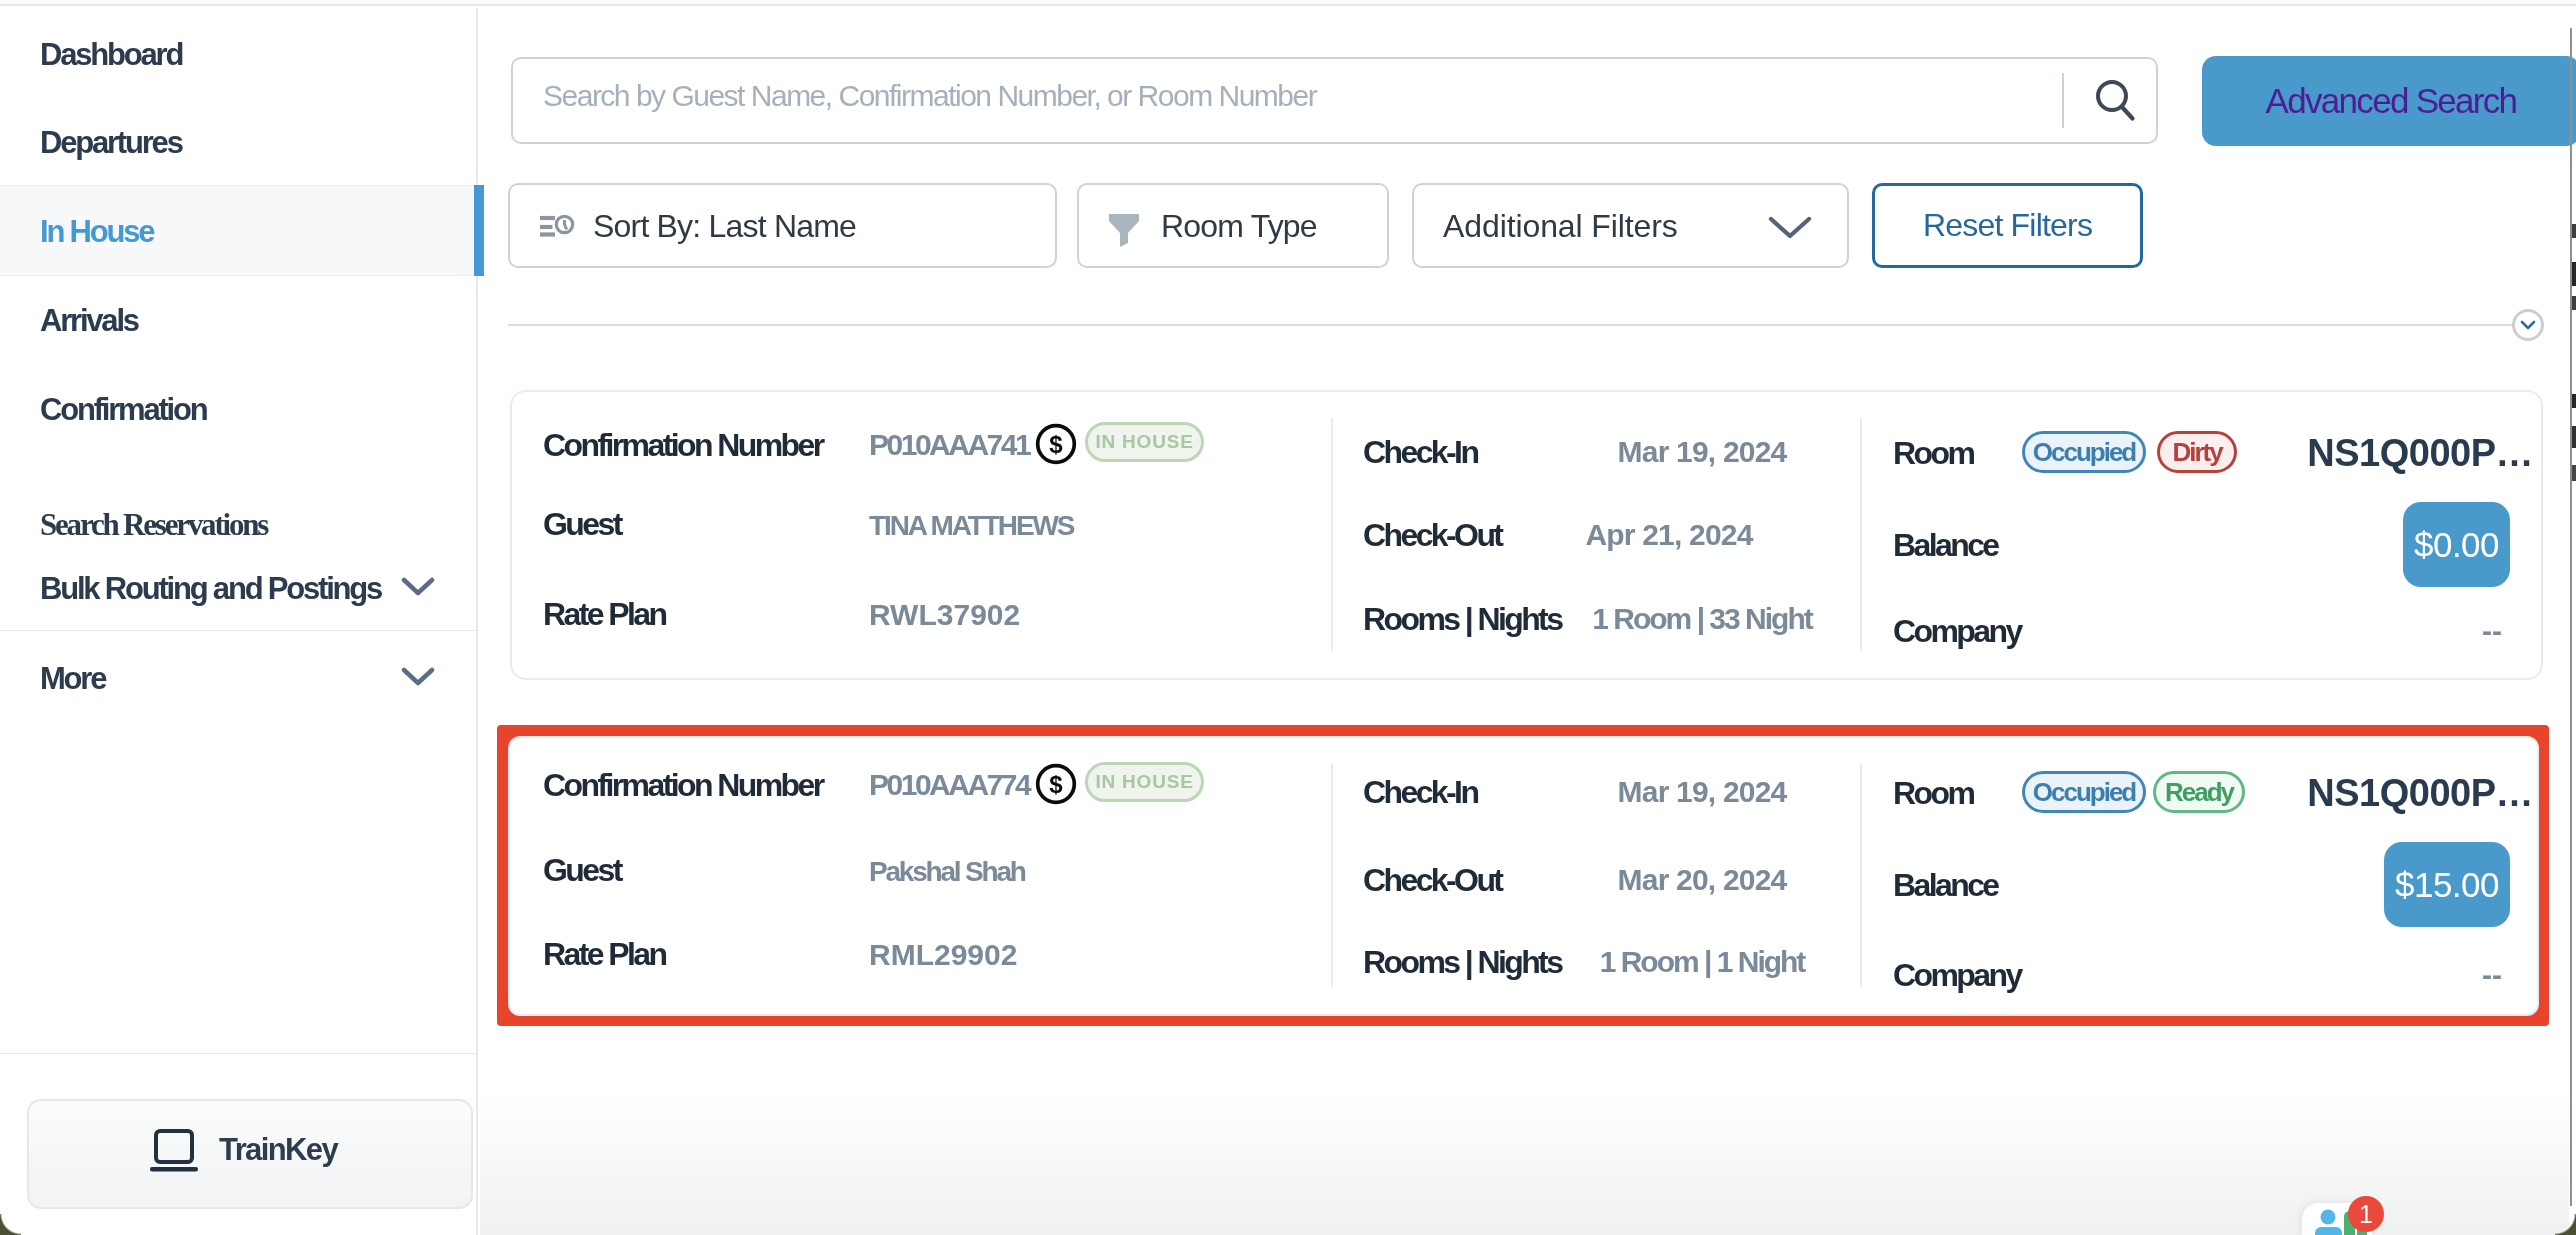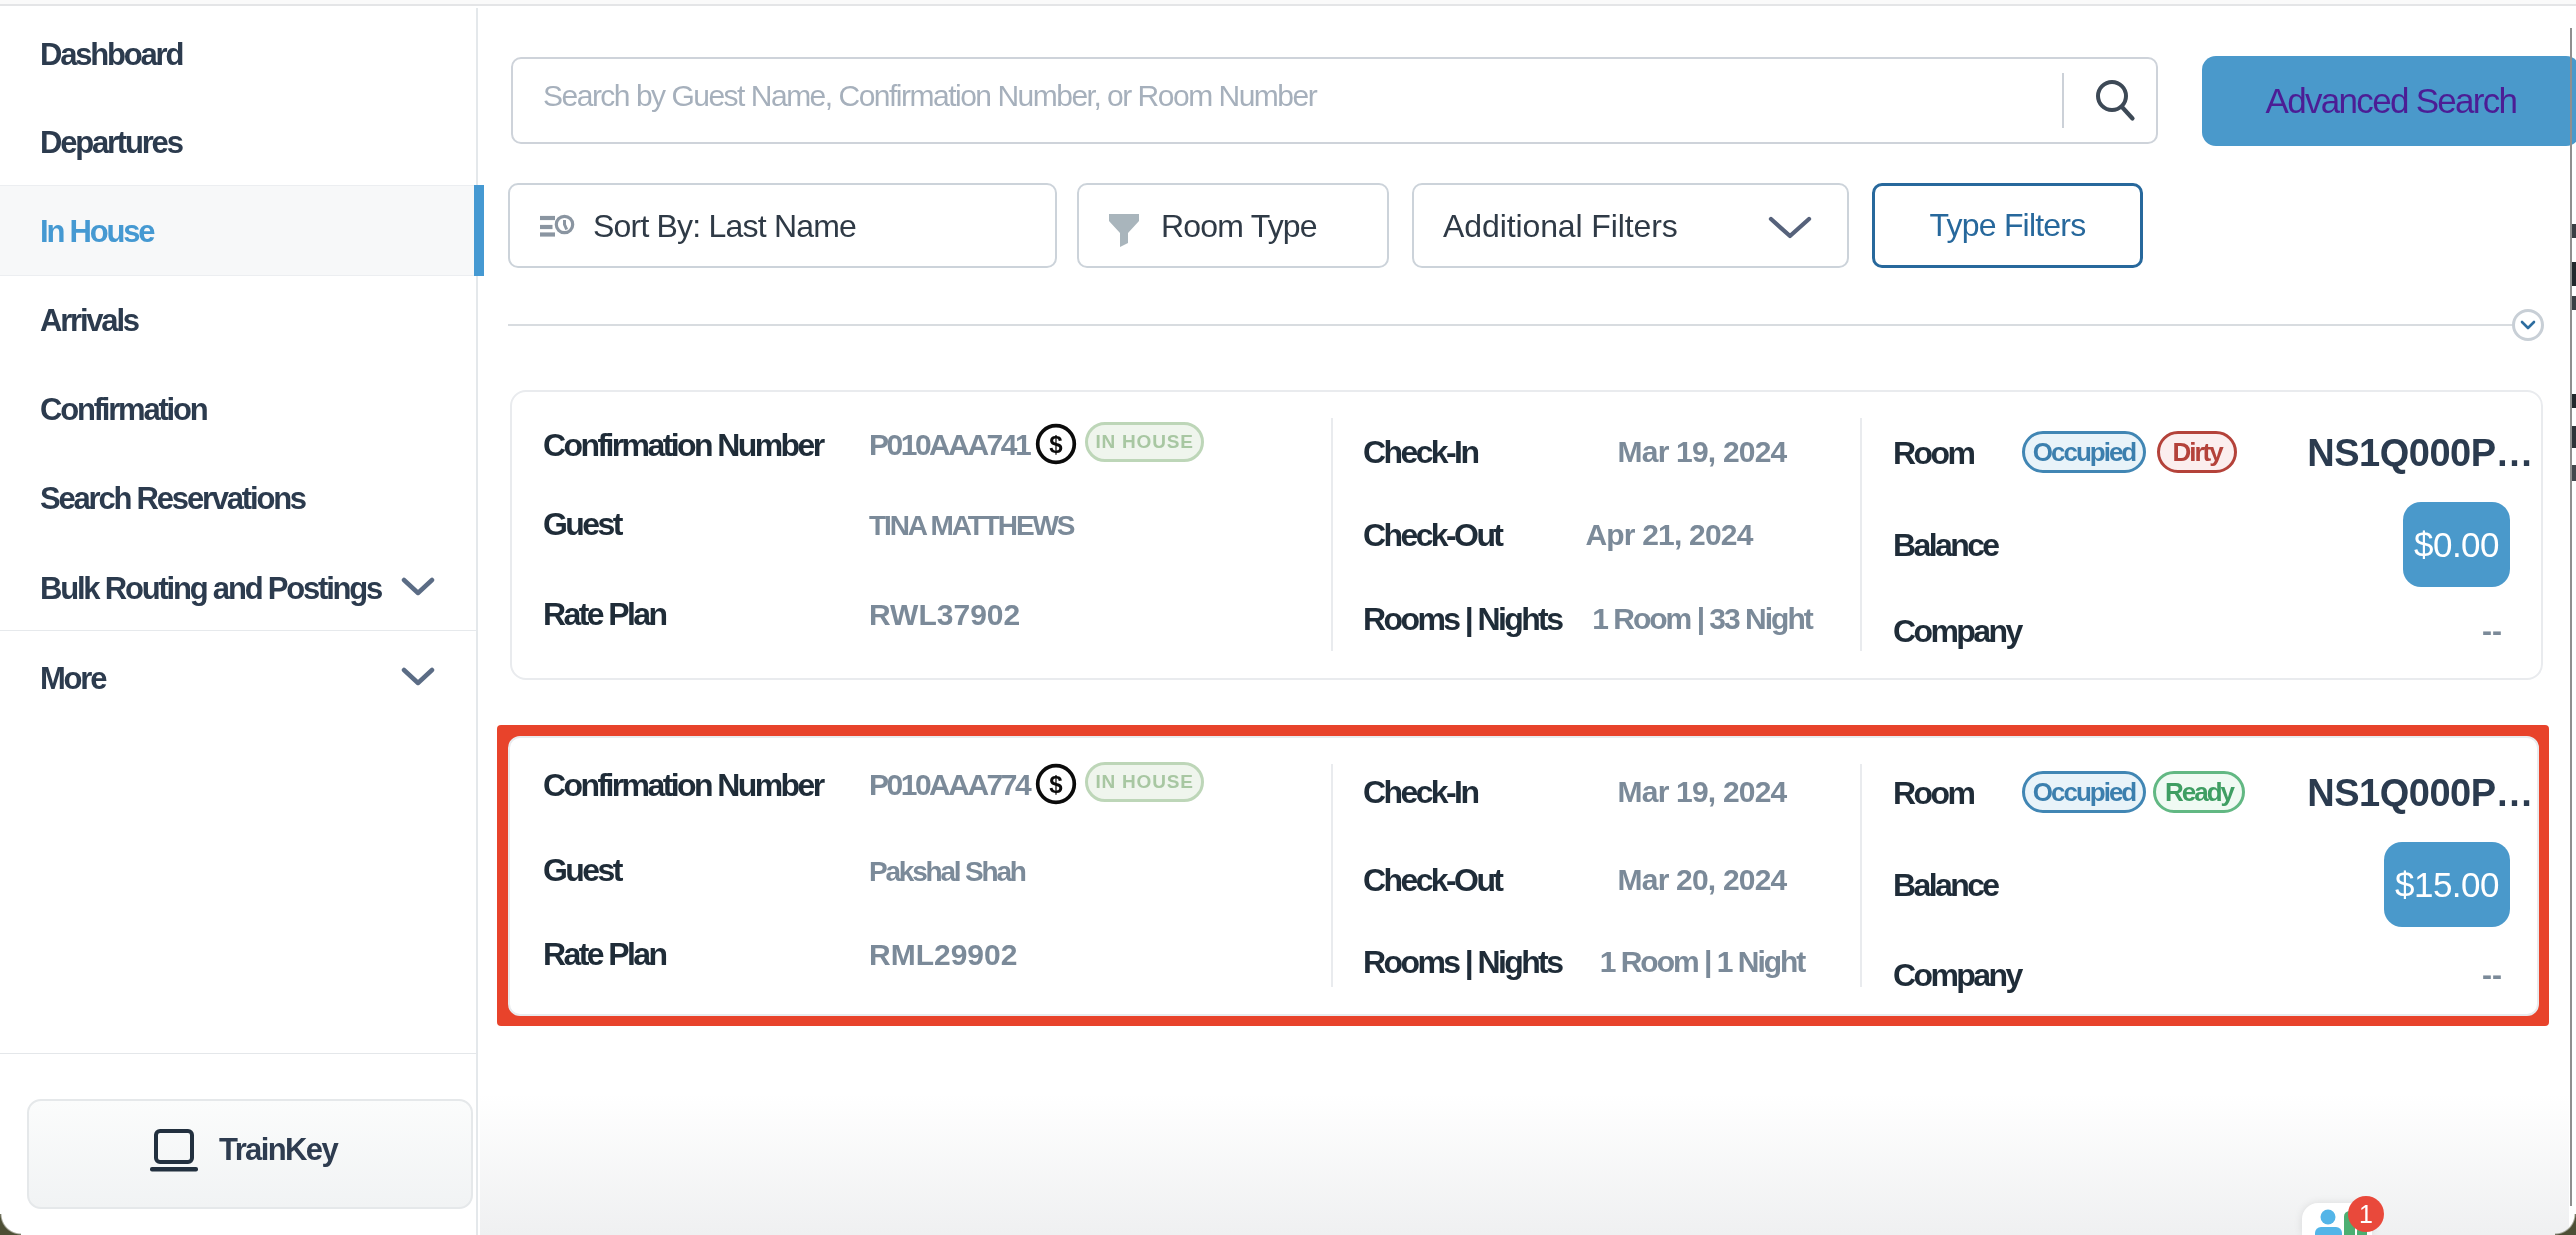--- a/index.html
+++ b/index.html
@@ -32,21 +32,21 @@
 <div class="abs" style="left:0;top:0;width:2576px;height:6px;background:#fafafa;border-bottom:2px solid #e4e5e7;"></div>
 
 <div class="abs" style="left:0;top:8px;width:478px;height:1227px;background:#fff;border-right:2px solid #e4e8eb;">
   <div class="abs" style="left:0;top:177px;width:476px;height:91px;background:#f7f8f9;border-top:1px solid #eceef1;border-bottom:1px solid #eceef1;"></div>
   <div class="abs" style="left:474px;top:177px;width:10px;height:91px;background:#4599d2;z-index:5;"></div>
   <div class="menu" style="left:40px;top:29px;">Dashboard</div>
   <div class="menu" style="left:40px;top:117px;">Departures</div>
   <div class="menu" style="left:40px;top:206px;color:#4599d2;">In House</div>
   <div class="menu" style="left:40px;top:295px;">Arrivals</div>
   <div class="menu" style="left:40px;top:384px;">Confirmation</div>
-  <div class="menu" style="left:40px;top:473px;">Search Reservations</div>
+  <div class="menu" style="left:40px;top:499px;font-family:Liberation Serif, serif;">Search Reservations</div>
   <div class="menu" style="left:40px;top:563px;">Bulk Routing and Postings</div>
   <svg class="abs" style="left:401px;top:568px;" width="34" height="22" viewBox="0 0 34 22">
         <path d="M3 4 L17 17 L31 4" fill="none" stroke="#5b6c85" stroke-width="4.5" stroke-linecap="round" stroke-linejoin="round"></path>
       </svg>
   <div class="abs" style="left:0;top:622px;width:476px;height:1px;background:#e6e9ec;"></div>
   <div class="menu" style="left:40px;top:653px;">More</div>
   <svg class="abs" style="left:401px;top:658px;" width="34" height="22" viewBox="0 0 34 22">
         <path d="M3 4 L17 17 L31 4" fill="none" stroke="#5b6c85" stroke-width="4.5" stroke-linecap="round" stroke-linejoin="round"></path>
       </svg>
   <div class="abs" style="left:0;top:1045px;width:478px;height:1px;background:#e4e7ea;"></div>
@@ -84,21 +84,21 @@
   <path d="M1 1 H31 V8 L20 20 V30 L12 34 V20 L1 8 Z" fill="#a9b5bc"></path>
 </svg>
 <div class="ftext" style="left:1161px;">Room Type</div>
 
 <div class="fbox" style="left:1412px;width:437px;"></div>
 <div class="ftext" style="left:1443px;letter-spacing:-0.1px;">Additional Filters</div>
 <svg class="abs" style="left:1766px;top:215px;" width="48" height="26" viewBox="0 0 48 26">
       <path d="M5 4 L24 21 L43 4" fill="none" stroke="#56627b" stroke-width="4.3" stroke-linecap="round" stroke-linejoin="round"></path>
     </svg>
 
-<div class="abs" style="left:1872px;top:183px;width:271px;height:85px;border:3px solid #27689c;border-radius:10px;color:#27689c;font-size:32px;letter-spacing:-0.8px;display:flex;align-items:center;justify-content:center;">Type Filters</div>
+<div class="abs" style="left:1872px;top:183px;width:271px;height:85px;border:3px solid #27689c;border-radius:10px;color:#27689c;font-size:32px;letter-spacing:-0.8px;display:flex;align-items:center;justify-content:center;">Reset Filters</div>
 
 <div class="abs" style="left:508px;top:324px;width:2005px;height:2px;background:#d8dce0;"></div>
 <div class="abs" style="left:2512px;top:309px;width:32px;height:32px;border:3px solid #c8cfd6;border-radius:50%;background:#fff;"></div>
 <svg class="abs" style="left:2520px;top:320px;" width="16" height="11" viewBox="0 0 16 11">
       <path d="M2 2 L8 8 L14 2" fill="none" stroke="#2d6d9f" stroke-width="2.6" stroke-linecap="round" stroke-linejoin="round"></path>
     </svg>
 <div class="card" style="left:510px;top:390px;width:2033px;height:290px;"></div>
 <div class="abs" style="left:1331px;top:418px;width:2px;height:233px;background:#e9ebee;"></div>
 <div class="abs" style="left:1860px;top:418px;width:2px;height:233px;background:#e9ebee;"></div>
 <div class="lbl" style="left:543px;top:427px;">Confirmation Number</div>

